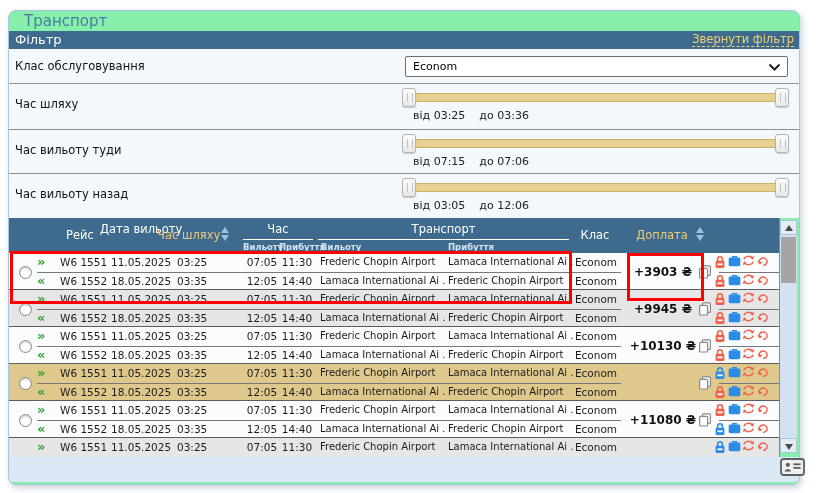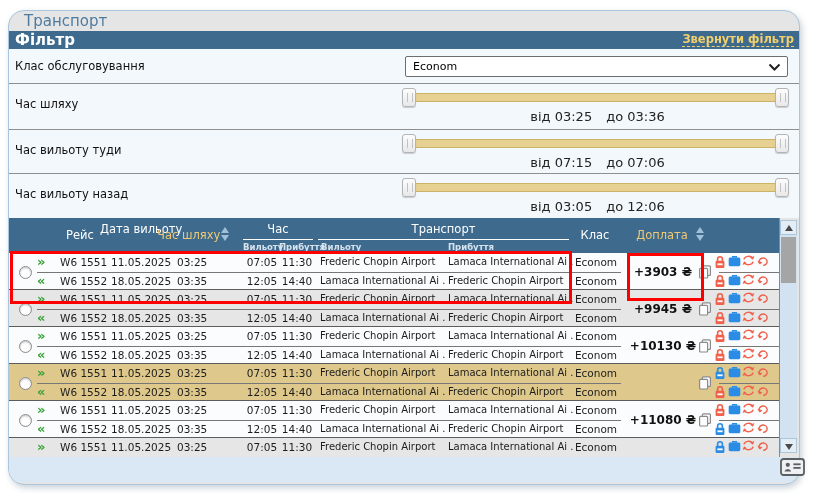--- a/index.html
+++ b/index.html
@@ -1,27 +1,27 @@
 <!DOCTYPE html>
 <html><head>
 <meta charset="utf-8">
 <style>
   html,body{margin:0;padding:0}
   body{width:825px;height:493px;background:#fff;font-family:"DejaVu Sans",sans-serif;position:relative;overflow:hidden}
 
-  .panel{position:absolute;left:8px;top:10px;width:790px;height:473px;background:#e5e5e5;
-         border:1px solid #a9c6de;border-radius:16px;overflow:hidden;
+  .panel{position:absolute;left:8px;top:10px;width:790px;height:473px;background:#86efac;
+         border:1px solid #a9c6de;border-radius:8px;overflow:hidden;
          box-shadow:2px 3px 6px rgba(110,130,150,.35)}
 
   
   .ptitle{position:absolute;left:0;top:0;width:100%;height:20px;line-height:21px;padding-left:15px;
           font-size:15px;color:#4d7ba0;box-sizing:border-box}
   .fbar{position:absolute;left:0;top:20px;width:100%;height:18px;background:#3d6a8d}
-  .fbar-title{position:absolute;left:6px;top:0;line-height:18px;font-size:15px;font-weight:bold;color:#fff}
-  .fbar-link{position:absolute;right:5px;top:2px;line-height:13px;font-size:11.5px;font-weight:bold;
+  .fbar-title{position:absolute;left:6px;top:0;line-height:18px;font-size:13px;font-weight:normal;color:#fff}
+  .fbar-link{position:absolute;right:5px;top:2px;line-height:13px;font-size:11.5px;font-weight:normal;
              color:#f2d06e;border-bottom:1px dashed #f2d06e;cursor:pointer}
 
   
   .fbody{position:absolute;left:0;top:38px;width:100%;height:169px;background:#f3f8fc}
   .frow{position:absolute;left:0;width:100%;border-bottom:1px solid #8f8f8f;box-sizing:border-box}
   .f-class{top:0;height:35px}
   .f-s1{top:35px;height:46px}
   .f-s2{top:81px;height:44px}
   .f-s3{top:125px;height:44px;border-bottom:none}
   .flabel{position:absolute;left:6px;top:0;height:34px;line-height:34px;font-size:11.5px;color:#111;white-space:nowrap}
@@ -33,21 +33,21 @@
   .chev{position:absolute;right:6px;top:6px;line-height:0}
 
   .track{position:absolute;left:397px;top:9px;width:383px;height:9px;background:#e6d092;
          border:1px solid #ccb267;box-sizing:border-box;border-radius:2px;cursor:pointer}
   .handle{position:absolute;top:4px;width:14px;height:19px;background:linear-gradient(#fdfdfd,#e8e8e8);
           border:1px solid #b4b4b4;border-radius:3px;box-sizing:border-box;cursor:pointer;
           box-shadow:0 1px 1px rgba(0,0,0,.18)}
   .handle::before{content:"";position:absolute;left:4px;top:4px;width:4px;height:9px;
           border-left:1px solid #c2c2c2;border-right:1px solid #c2c2c2}
   .hl{left:393px}.hr{left:766px}
-  .range{position:absolute;left:397px;top:25px;width:383px;text-align:center;font-size:13px;color:#222}
+  .range{position:absolute;left:397px;top:25px;width:383px;font-size:11px;color:#222}
   .range span{margin:0 7px}
 
   
   .thead{position:absolute;left:0;top:207px;width:770px;height:35px;background:#3d6a8d}
   .th{position:absolute;color:#fff;font-weight:normal;font-size:11.5px;line-height:35px;text-align:center;white-space:nowrap}
   .gold{color:#eeca78;cursor:pointer}
   .h-flight{left:41px;width:60px}
   .h-date{left:91px;width:66px;line-height:13px;padding-top:5px}
   .h-dur{left:148px;width:60px}
   .sort{position:absolute;width:9px;cursor:pointer}

